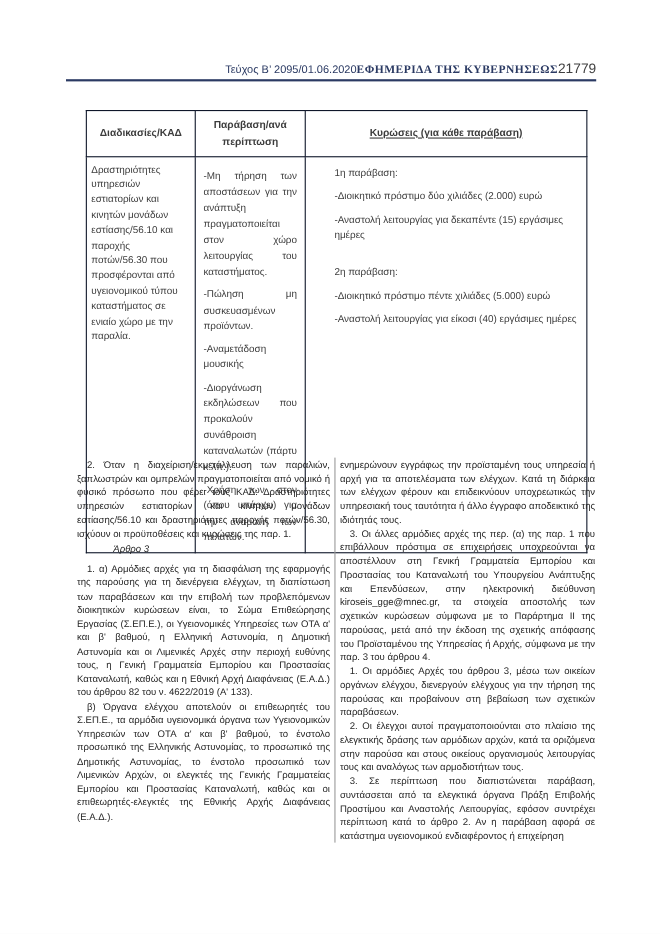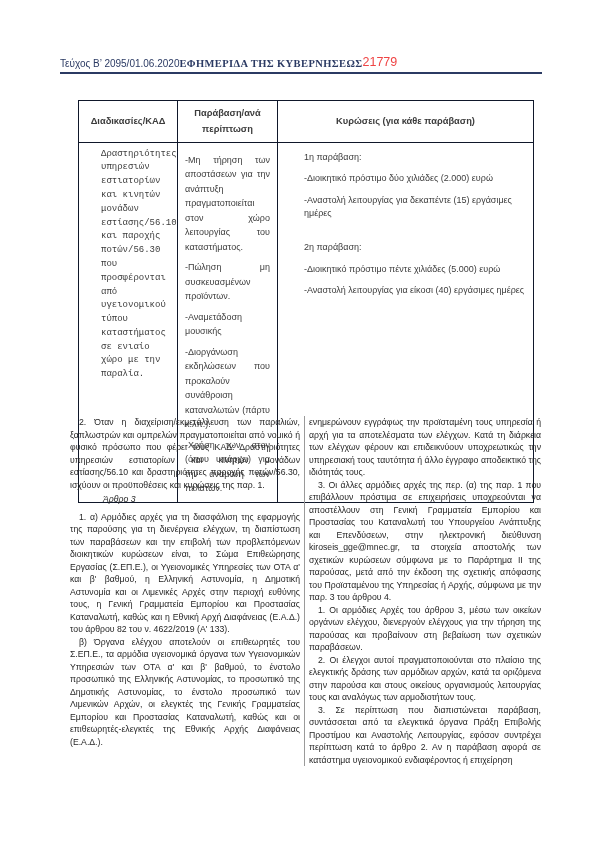--- a/index.html
+++ b/index.html
@@ -5,44 +5,44 @@
   html,body{margin:0;padding:0;background:#e8e8e8;}
   .page{
     position:relative;width:600px;height:849px;background:#ffffff;
     font-family:"Liberation Sans",sans-serif;color:#262626;overflow:hidden;
     margin:0 auto;
   }
   
   .gz-header{
     position:absolute;left:60px;right:58px;top:52px;height:22px;
     border-bottom:2px solid #2b3a63;
-    display:flex;align-items:flex-end;justify-content:flex-start;
+    display:flex;align-items:flex-end;justify-content:flex-end;
     padding-bottom:3px;box-sizing:border-box;
   }
   .issue-label{font-size:10px;color:#2b3a63;}
   .gazette-title{
     font-family:"Liberation Serif",serif;font-weight:bold;font-size:10.5px;
     color:#2b3a63;letter-spacing:0.4px;
   }
-  .page-number{font-size:12.5px;color:#ef4444;}
+  .page-number{font-size:12.5px;color:#404040;}
   
   table.penalties{
     position:absolute;left:78px;top:100px;width:455px;
     border-collapse:collapse;table-layout:fixed;
     font-size:9px;color:#3c3c3c;
   }
   table.penalties th,table.penalties td{
     border:1px solid #0f172a;vertical-align:top;box-sizing:border-box;
   }
   table.penalties th{
     font-weight:bold;text-align:center;font-size:9.3px;
     padding:4px 4px;line-height:1.75;height:38px;vertical-align:middle;
   }
-  th.sanctions-h{vertical-align:bottom;padding-bottom:7px;line-height:1.2;}
-  td.business-cell{padding:5px 6px 5px 22px;font-family:Liberation Mono, monospace;}
+  th.sanctions-h{vertical-align:bottom;padding-bottom:7px;line-height:1.2;text-decoration:underline;}
+  td.business-cell{padding:5px 6px 5px 4px;}
   .business-text{line-height:13.8px;text-align:left;}
   td.violations-cell{padding:10px 7px 6px 7px;}
   .violation-item{
     line-height:14.5px;margin-bottom:6px;text-align:justify;
   }
   .violation-item:last-child{margin-bottom:0;}
   td.sanctions-cell{padding:8px 6px 6px 10px;}
   .sanction-line{line-height:13px;margin-bottom:8.5px;margin-left:16px;}
   .sanction-gap{height:13px;}
   

